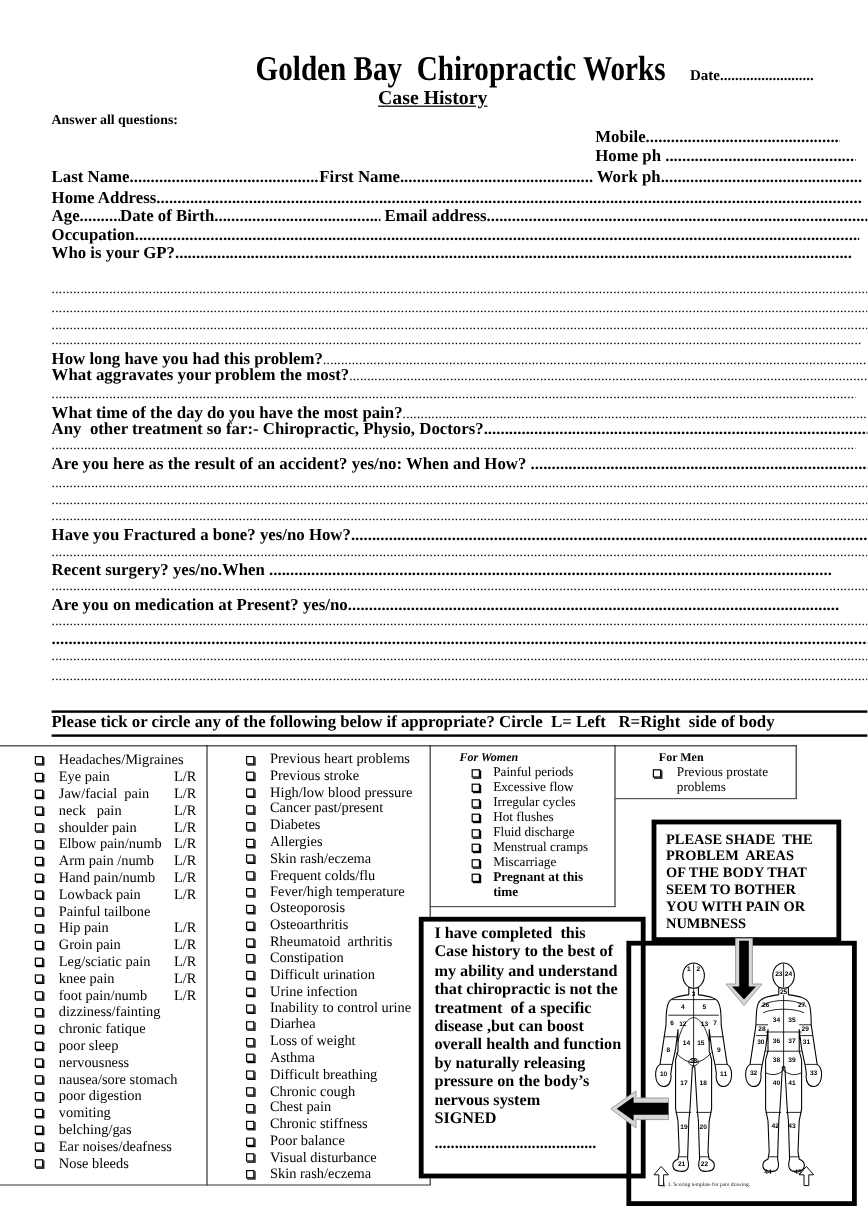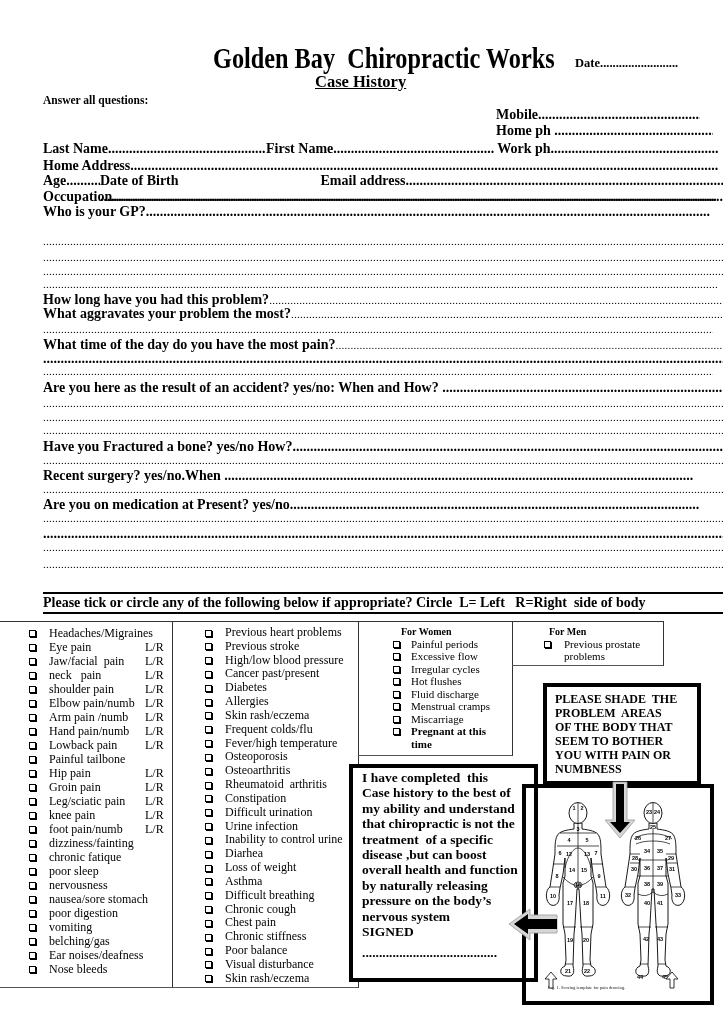--- a/index.html
+++ b/index.html
@@ -128,21 +128,21 @@
 </div>
 <div class="line" style="left:43px;top:158px;width:675px;">
   <span class="lbl">Home Address</span>
   <span class="fill"></span>
 </div>
 <div class="line" style="left:43px;top:173px;width:680px;">
   <div class="seg" style="width:57px;">
     <span class="lbl">Age</span>
     <span class="fill"></span>
   </div>
-  <div class="seg" style="width:217px;flex-direction:column;">
+  <div class="seg" style="width:217px;">
     <span class="lbl">Date of Birth</span>
     <span class="fill"></span>
   </div>
   <div class="seg" style="width:406px;">
     <span class="lbl"> Email address</span>
     <span class="fill"></span>
   </div>
 </div>
 <div class="line" style="left:43px;top:189px;width:673px;">
   <span class="lbl">Occupation</span>
@@ -173,20 +173,21 @@
   <span class="lbl">What aggravates your problem the most?</span>
   <span class="fill fine"></span>
 </div>
 <div class="dotline" style="left:43px;top:321px;width:670px;"></div>
 
 <div class="line" style="left:43px;top:337px;width:680px;">
   <span class="lbl">What time of the day do you have the most pain?</span>
   <span class="fill fine"></span>
 </div>
 <div class="line" style="left:43px;top:351px;width:680px;">
+  <span class="lbl">Any  other treatment so far:- Chiropractic, Physio, Doctors?</span>
   <span class="fill"></span>
 </div>
 <div class="dotline" style="left:43px;top:363px;width:670px;"></div>
 
 <div class="line" style="left:43px;top:380px;width:680px;">
   <span class="lbl">Are you here as the result of an accident? yes/no: When and How? </span>
   <span class="fill"></span>
 </div>
 <div class="dotline" style="left:43px;top:395px;width:680px;"></div>
 <div class="dotline" style="left:43px;top:409px;width:680px;"></div>
@@ -444,21 +445,21 @@
         <span class="txt" style="left:53px">Visual disturbance</span>
       </div>
     <div class="item m">
         <span class="cb" style="left:33px"></span>
         <span class="txt" style="left:53px">Skin rash/eczema</span>
       </div>
   </div>
 </div>
 
 <div class="tbl" style="left:358px;top:621px;width:155px;height:135px;">
-  <div class="box-title" style="left:43px;top:4px;">For Women</div>
+  <div class="box-title" style="left:25px;top:4px;font-style:italic;">For Women</div>
   <div class="list" style="top:15.75px;">
     <div class="item w">
         <span class="cb" style="left:35px"></span>
         <span class="txt" style="left:53px">Painful periods</span>
       </div>
     <div class="item w">
         <span class="cb" style="left:35px"></span>
         <span class="txt" style="left:53px">Excessive flow</span>
       </div>
     <div class="item w">

